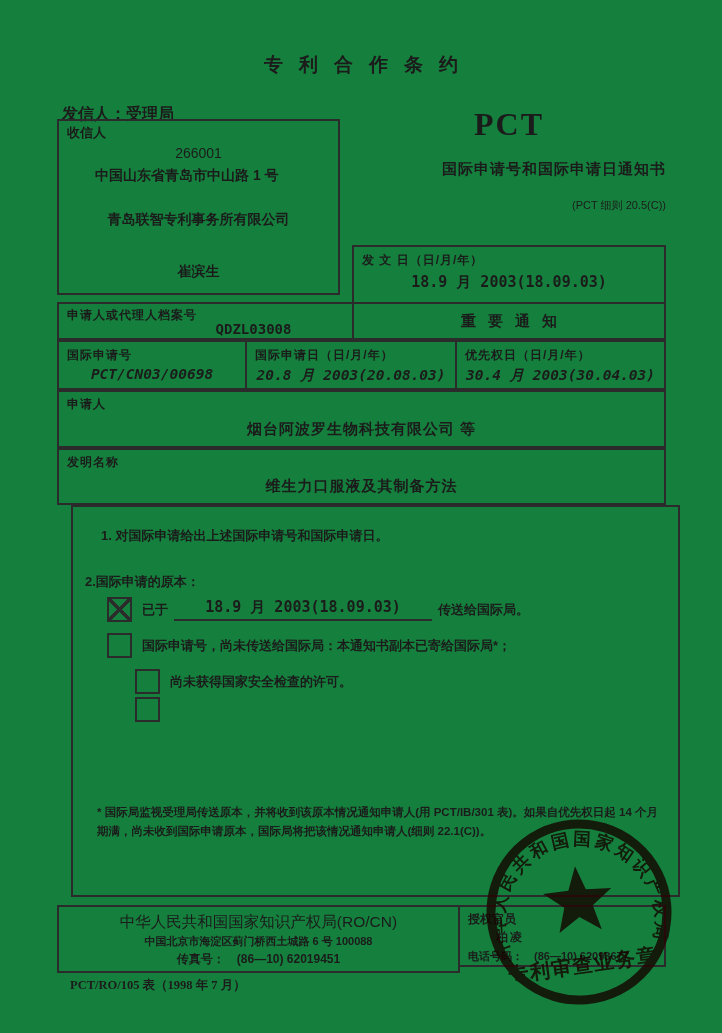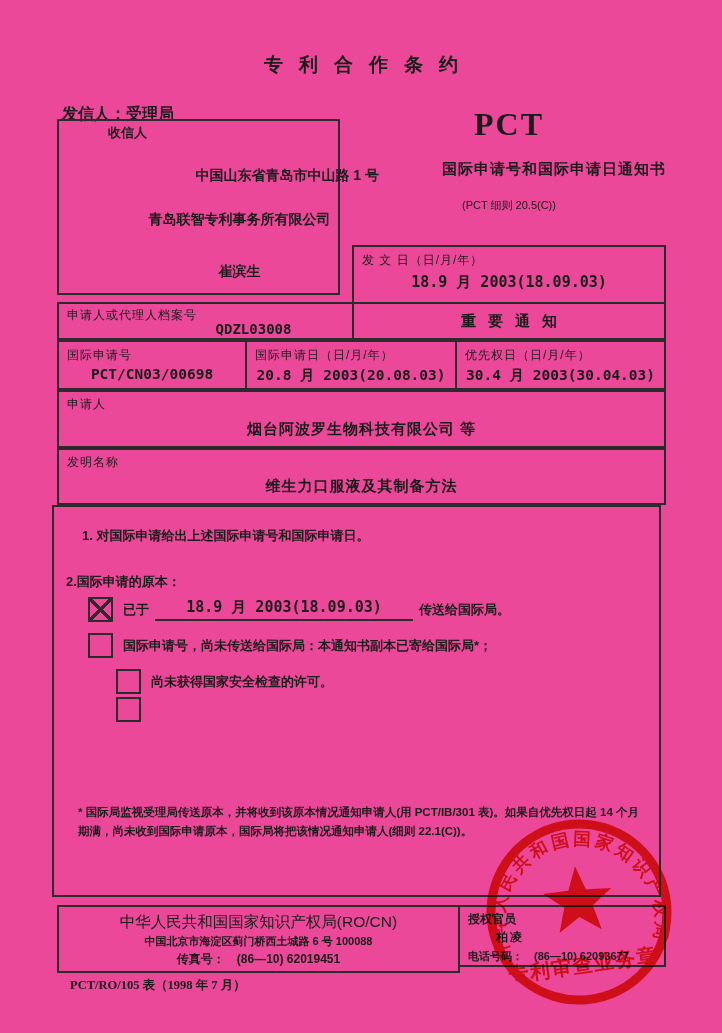--- a/index.html
+++ b/index.html
@@ -1,60 +1,60 @@
 <!DOCTYPE html>
 <html><head>
 <meta charset="utf-8">
 <style>
   html,body{margin:0;padding:0;background:#e9e9e9;}
   .page{
     position:relative;width:722px;height:1033px;margin:0 auto;
-    background:#ec4899;color:#1b1b1b;overflow:hidden;
+    background:#15803d;color:#1b1b1b;overflow:hidden;
     font-family:"Liberation Sans",sans-serif;
   }
   .abs{position:absolute;}
   .box{position:absolute;border:2px solid #2b2b2b;box-sizing:border-box;}
-  .lbl{font-size:12px;font-weight:normal;letter-spacing:1px;}
+  .lbl{font-size:12px;font-weight:bold;letter-spacing:1px;}
   .mono{font-family:"DejaVu Sans Mono",monospace;font-weight:bold;}
   .doc-title{
     left:0;top:52px;width:100%;text-align:center;
     font-size:19px;font-weight:bold;letter-spacing:16px;text-indent:16px;
   }
   .sender{left:62px;top:104px;font-size:16px;font-weight:bold;}
   .recipient-box{left:57px;top:119px;width:283px;height:176px;}
-  .recipient-box .inner{position:relative;width:100%;height:100%;margin-left:41px;}
+  .recipient-box .inner{position:relative;width:100%;height:100%;}
   .recipient-label{position:absolute;left:8px;top:3px;font-size:13px;font-weight:bold;}
   .postcode{position:absolute;left:0;top:24px;width:100%;text-align:center;font-size:14px;}
-  .addr{position:absolute;left:0;top:46px;width:100%;text-align:right;font-size:14px;font-weight:bold;}
+  .addr{position:absolute;left:0;top:46px;width:100%;text-align:left;font-size:14px;font-weight:bold;padding-left:36px;}
   .org{position:absolute;left:0;top:90px;width:100%;text-align:center;font-size:14px;font-weight:bold;}
   .person{position:absolute;left:0;top:142px;width:100%;text-align:center;font-size:14px;font-weight:bold;}
   .pct-big{left:352px;top:106px;width:314px;text-align:center;font-size:32px;font-weight:bold;font-family:"Liberation Serif",serif;letter-spacing:2px;}
   .notice-title{left:352px;top:160px;width:314px;text-align:right;font-size:15px;font-weight:bold;letter-spacing:1px;}
-  .rule-ref{left:352px;top:198px;width:314px;text-align:center;font-size:11px;}
+  .rule-ref{left:352px;top:198px;width:314px;text-align:right;font-size:11px;}
   .maildate-box{left:352px;top:245px;width:314px;height:59px;}
   .maildate-box .lbl{position:absolute;left:8px;top:5px;}
   .maildate-val{position:absolute;left:0;top:26px;width:100%;text-align:center;font-size:15px;}
   .important-box{left:352px;top:302px;width:314px;height:38px;}
   .important-txt{position:absolute;left:0;top:8px;width:100%;text-align:center;font-size:15px;font-weight:bold;letter-spacing:12px;text-indent:12px;}
   .fileref-box{left:57px;top:302px;width:297px;height:38px;}
   .fileref-box .lbl{position:absolute;left:8px;top:3px;}
   .fileref-val{position:absolute;left:0;top:17px;width:100%;text-align:center;font-size:14px;margin-left:48px;}
   .cell{box-sizing:border-box;}
   .cell .lbl{position:absolute;left:8px;top:5px;}
-  .cell .val{position:absolute;left:0;top:24px;width:100%;text-align:center;font-size:14.5px;}
+  .cell .val{position:absolute;left:0;top:24px;width:100%;text-align:center;font-size:14.5px;font-style:italic;}
   .c1{left:57px;top:340px;width:190px;height:50px;}
   .c2{left:245px;top:340px;width:212px;height:50px;}
   .c3{left:455px;top:340px;width:211px;height:50px;}
   .applicant-box{left:57px;top:390px;width:609px;height:58px;}
   .applicant-box .lbl{position:absolute;left:8px;top:4px;}
   .applicant-val{position:absolute;left:0;top:28px;width:100%;text-align:center;font-size:15px;font-weight:bold;letter-spacing:1px;}
   .invention-box{left:57px;top:448px;width:609px;height:57px;padding-left:33px;}
   .invention-box .lbl{position:absolute;left:8px;top:4px;}
   .invention-val{position:absolute;left:0;top:27px;width:100%;text-align:center;font-size:15px;font-weight:bold;letter-spacing:1px;}
-  .body-box{left:52px;top:505px;width:609px;height:392px;}
+  .body-box{left:71px;top:505px;width:609px;height:392px;}
   .item1{position:absolute;left:28px;top:20px;font-size:13px;font-weight:bold;}
   .item2{position:absolute;left:12px;top:66px;font-size:13px;font-weight:bold;}
   .cbrow{position:absolute;display:flex;align-items:center;font-size:13px;font-weight:bold;}
   .cbrow1{left:34px;top:90px;}
   .cbrow2{left:34px;top:126px;}
   .cbrow3{left:62px;top:162px;}
   .cbrow4{left:62px;top:190px;}
   .checkbox{display:inline-block;width:21px;height:21px;border:2px solid #2b2b2b;margin-right:10px;flex:none;}
   .checkbox[data-checked="true"]{
     background:
@@ -79,20 +79,21 @@
 
 <div class="page">
 
   <div class="abs doc-title">专利合作条约</div>
 
   <div class="abs sender">发信人：受理局</div>
 
   <div class="box recipient-box">
     <div class="inner">
       <div class="recipient-label">收信人</div>
+      <div class="postcode">266001</div>
       <div class="addr">中国山东省青岛市中山路 1 号</div>
       <div class="org">青岛联智专利事务所有限公司</div>
       <div class="person">崔滨生</div>
     </div>
   </div>
 
   <div class="abs pct-big">PCT</div>
   <div class="abs notice-title">国际申请号和国际申请日通知书</div>
   <div class="abs rule-ref">(PCT 细则 20.5(C))</div>
 

